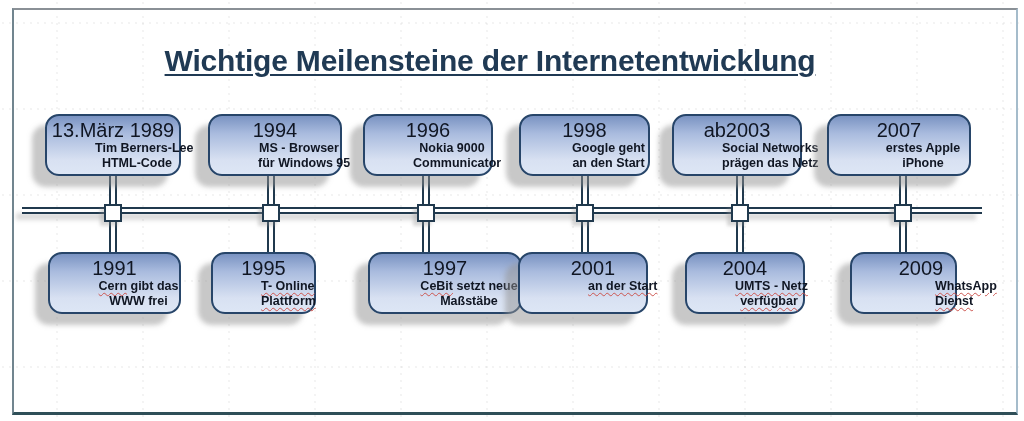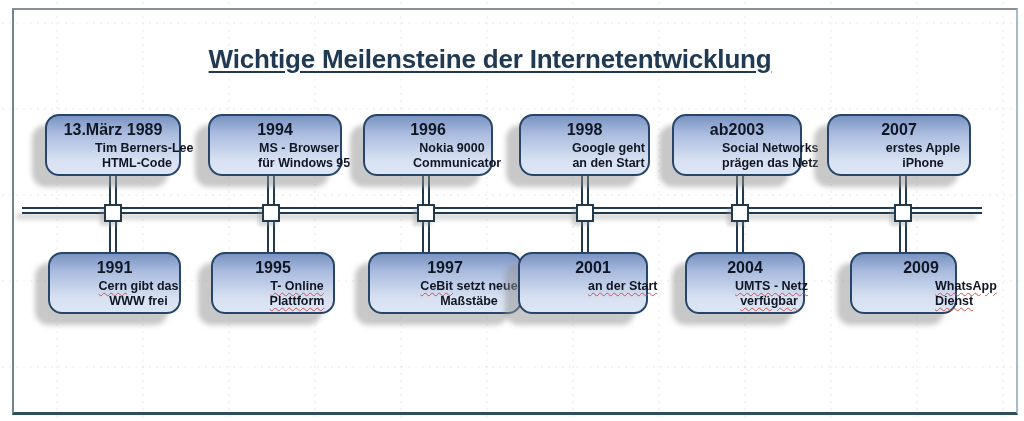--- a/index.html
+++ b/index.html
@@ -17,21 +17,21 @@
   .frame{
     position:absolute;left:12px;top:8px;width:1002px;height:402px;
     border-top:2px solid #8a9096;
     border-left:2px solid #71858f;
     border-right:2px solid #a5bccb;
     border-bottom:3px solid #2f4f58;
     box-shadow:inset 1px 1px 0 rgba(255,255,255,.9), inset -1px -1px 0 rgba(255,255,255,.9);
   }
   .title{
     position:absolute;left:28px;top:44px;width:924px;margin:0;
-    text-align:center;font-size:26px;font-weight:bold;letter-spacing:-.2px;
+    text-align:center;font-size:30px;font-weight:bold;letter-spacing:-.2px;
     color:#203a54;text-decoration:underline;text-decoration-thickness:2px;text-underline-offset:3px;
   }
   .tl-bar{
     position:absolute;left:22px;top:207px;width:960px;height:7px;box-sizing:border-box;
     border-top:2px solid #20394d;border-bottom:2px solid #20394d;background:#fff;
     box-shadow:-6px 6px 4px rgba(150,150,150,.35);z-index:1;
   }
   .connector{
     position:absolute;width:8px;box-sizing:border-box;background:#fff;
     border-left:2px solid #20394d;border-right:2px solid #20394d;z-index:2;
@@ -41,21 +41,21 @@
     border:2px solid #20394d;z-index:3;top:204px;
     box-shadow:-4px 4px 3px rgba(150,150,150,.35);
   }
   .box{
     position:absolute;height:62px;box-sizing:border-box;z-index:4;
     border:2.5px solid #274569;border-radius:14px;
     background:linear-gradient(180deg,#7a93c2 0%,#a9bbde 30%,#d8e1f2 76%,#dde6f5 100%);
     box-shadow:-13px 11px 5px rgba(145,145,145,.5);
     text-align:center;color:#101623;padding-top:4px;
   }
-  .box .year{font-size:16px;font-weight:bold;line-height:20px;white-space:nowrap;}
+  .box .year{font-size:20px;font-weight:normal;line-height:20px;white-space:nowrap;}
   .box .desc{font-size:12.5px;font-weight:bold;line-height:15px;margin-top:1px;}
   .box .desc .line{white-space:nowrap;margin-left:48px;}
   .sq{
     text-decoration-line:underline;text-decoration-style:wavy;
     text-decoration-color:#cc5550;text-decoration-thickness:1px;text-underline-offset:2px;
   }
 </style>
 </head>
 <body>
 
@@ -86,21 +86,21 @@
     <div class="connector" style="left: 267px; top: 170px; height: 40px;"></div>
     <div class="connector" style="left: 267px; top: 210px; height: 45px;"></div>
     <div class="node" style="left: 262px;"></div>
     <div class="box" style="left: 208px; top: 114px; width: 134px;">
       <div class="year">1994</div>
       <div class="desc">
         <div class="line"><span>MS - Browser</span></div>
         <div class="line"><span>für Windows 95</span></div>
       </div>
     </div>
-    <div class="box" style="left: 211px; top: 252px; width: 124px;">
+    <div class="box" style="left: 211px; top: 252px; width: 105px;">
       <div class="year">1995</div>
       <div class="desc">
         <div class="line"><span class="sq">T- Online</span></div>
         <div class="line"><span class="sq">Plattform</span></div>
       </div>
     </div>
     <div class="connector" style="left: 422px; top: 170px; height: 40px;"></div>
     <div class="connector" style="left: 422px; top: 210px; height: 45px;"></div>
     <div class="node" style="left: 417px;"></div>
     <div class="box" style="left: 363px; top: 114px; width: 130px;">

